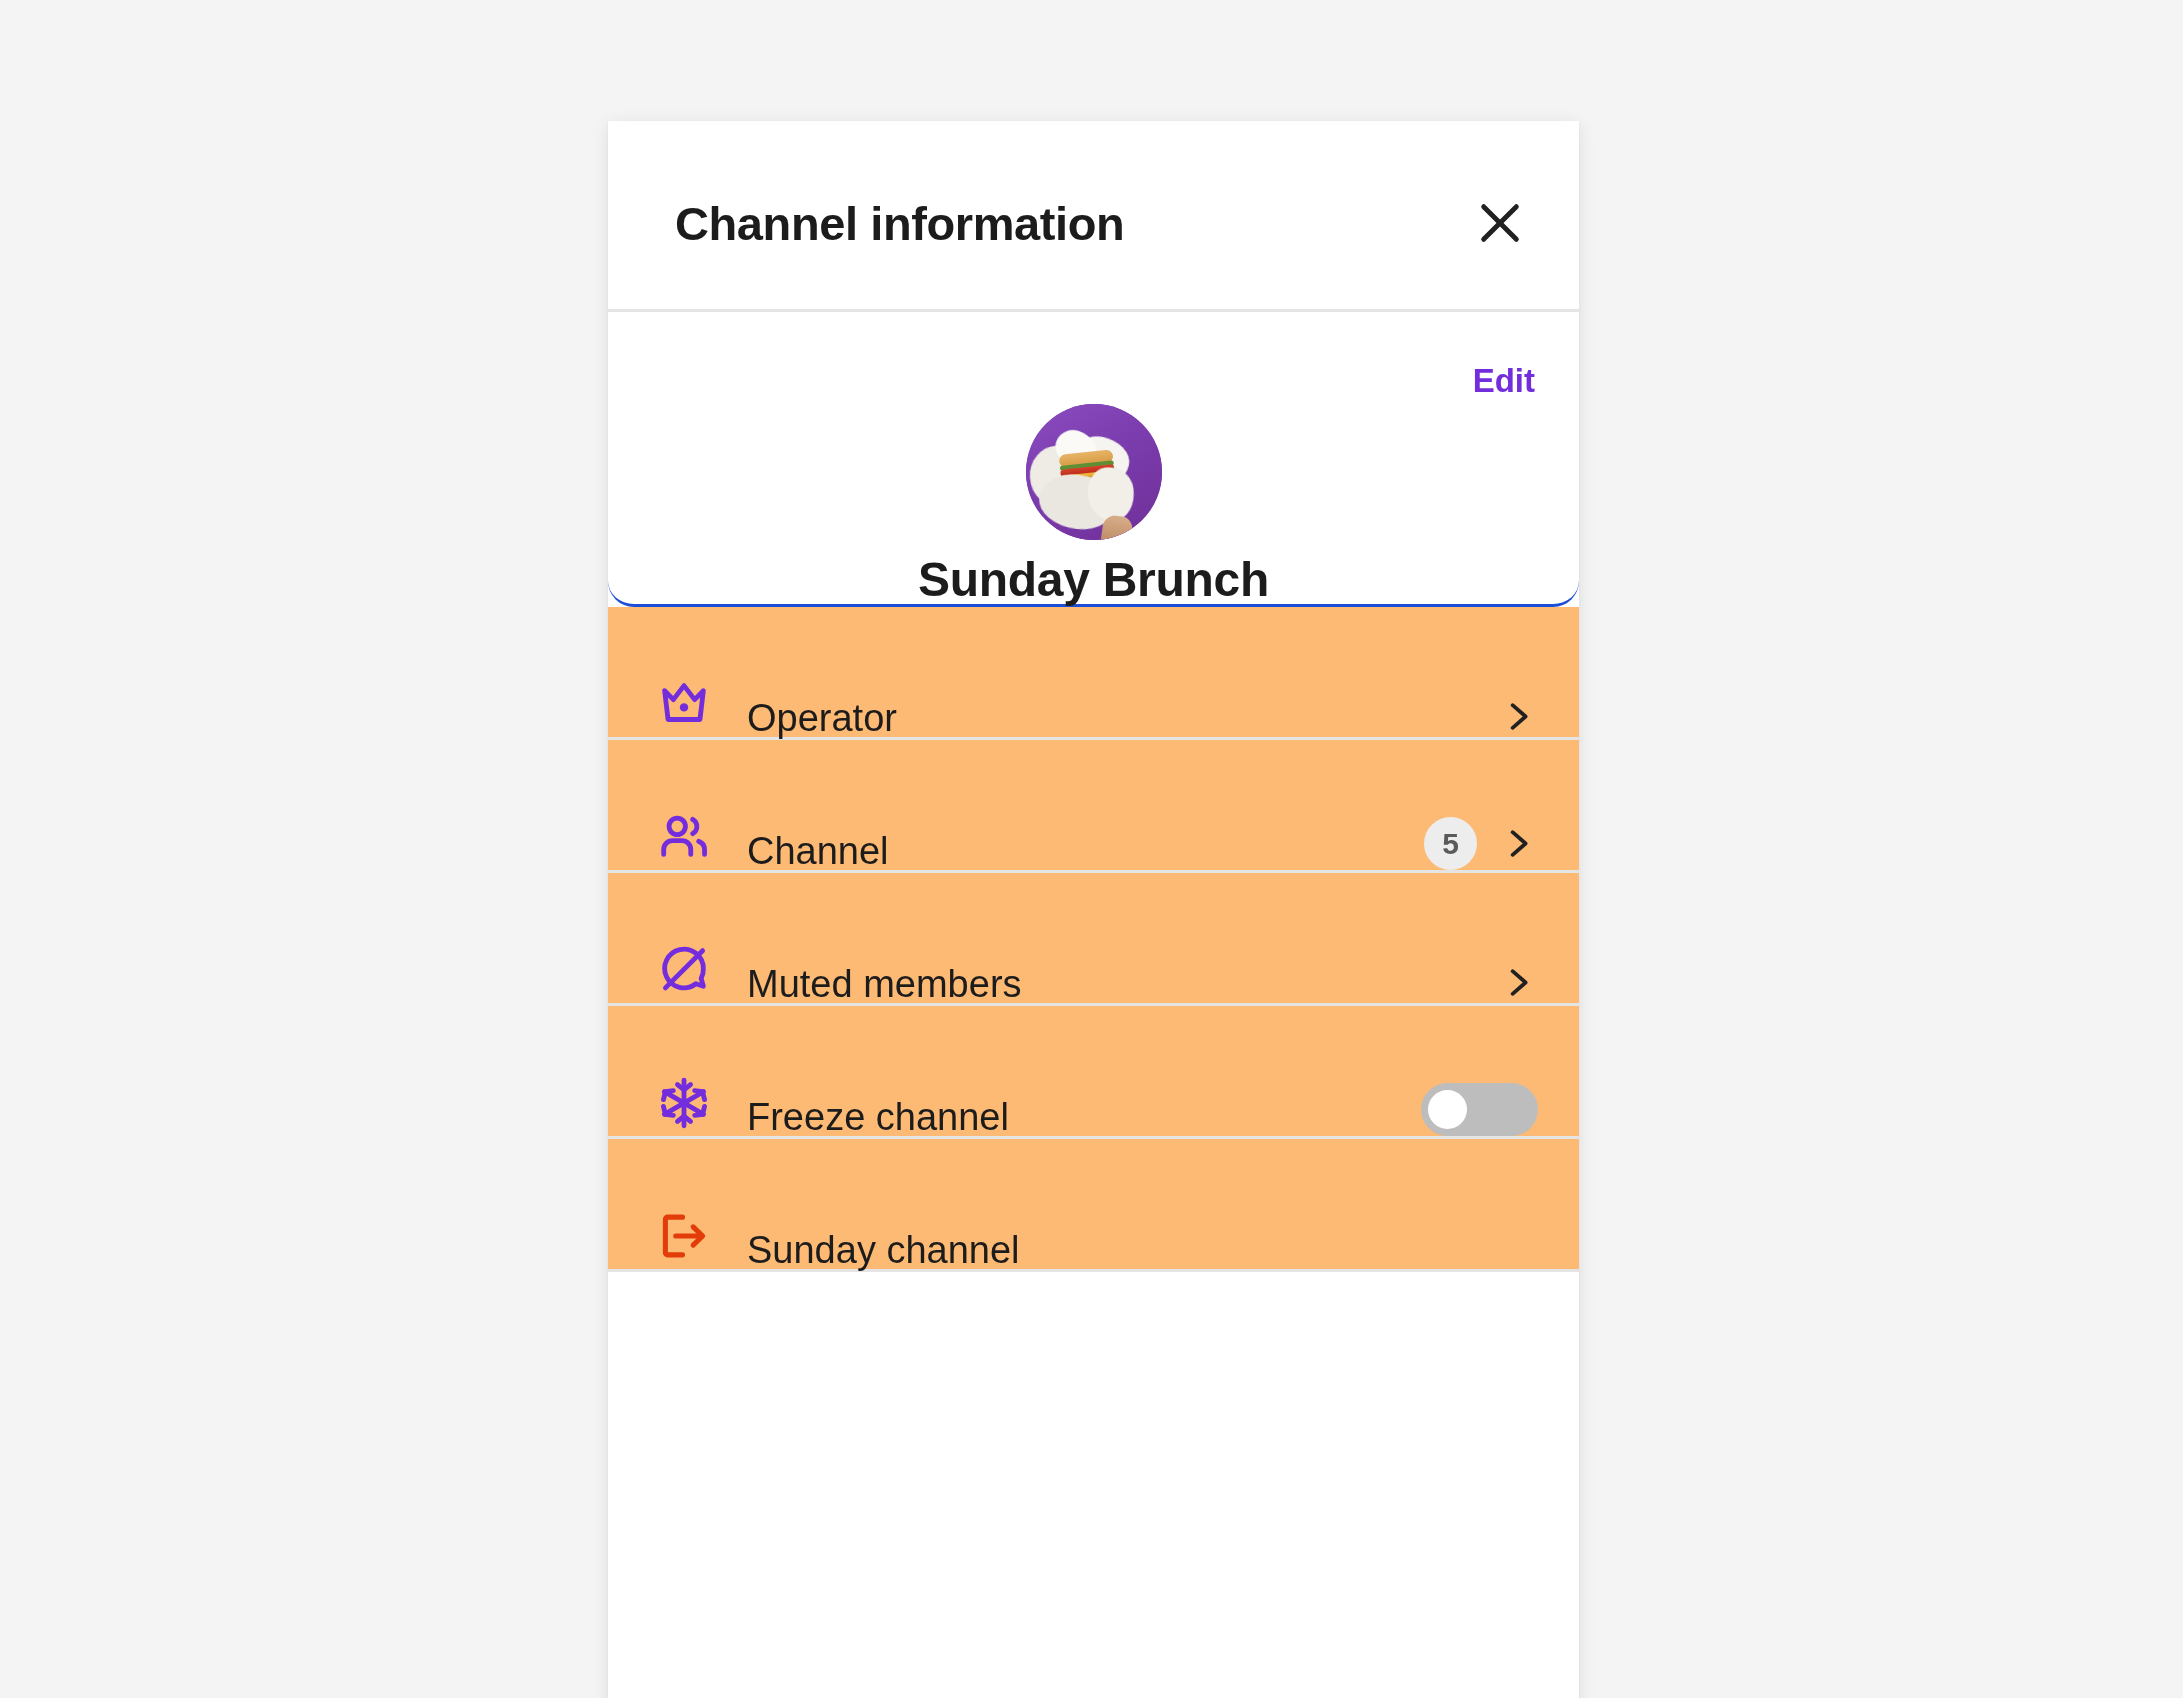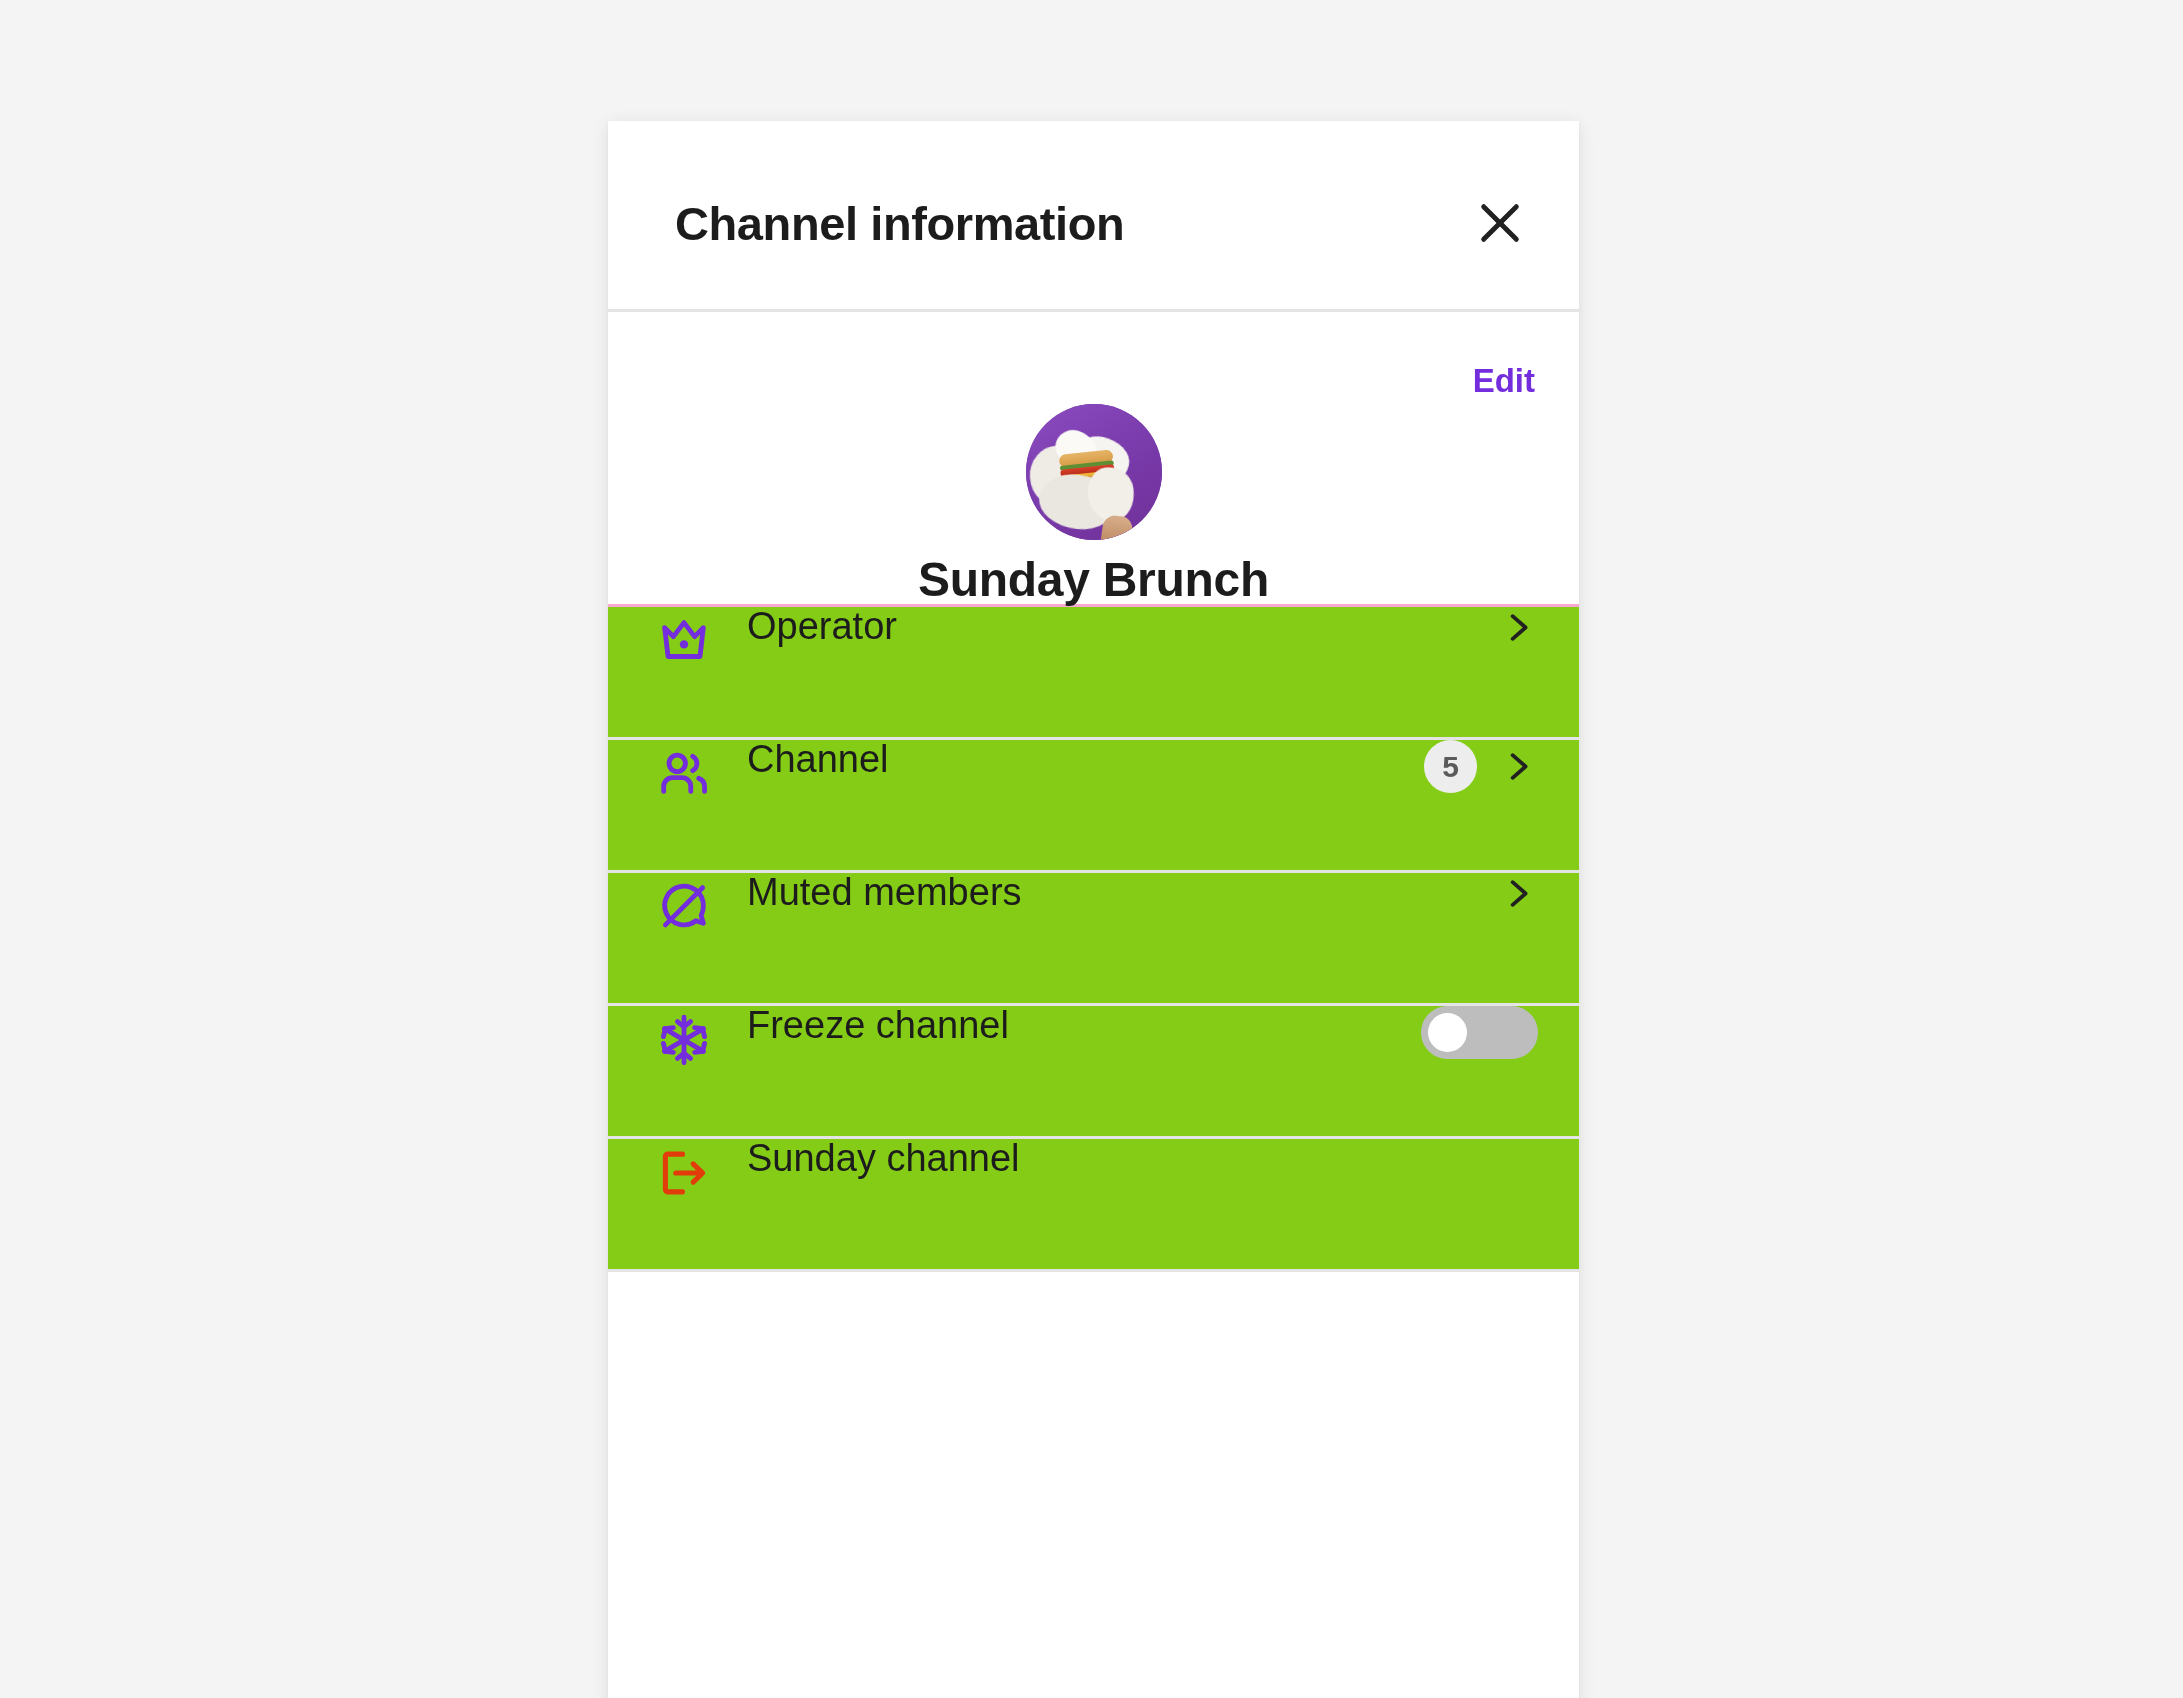--- a/index.html
+++ b/index.html
@@ -67,22 +67,23 @@
     justify-content: center;
     cursor: pointer;
   }
   .close-button svg { display:block; }
 
   
   .profile-section {
     position: relative;
     flex: 0 0 295px;
     height: 295px;
-    border-bottom: 3px solid #f9a8d4;
-    box-sizing: border-box;
+    border-bottom: 3px solid #1d4ed8;
+    box-sizing: border-box;
+    border-radius: 26px;
   }
   .edit-link {
     position: absolute;
     right: 44px;
     top: 52px;
     font-size: 33px;
     font-weight: bold;
     color: #742ddd;
     cursor: pointer;
     line-height: 1;
@@ -166,23 +167,23 @@
   }
 
   
   .menu-row {
     position: relative;
     height: 133px;
     flex: 0 0 133px;
     border-bottom: 3px solid #e4e4e4;
     box-sizing: border-box;
     display: flex;
-    align-items: flex-start;
+    align-items: flex-end;
     cursor: pointer;
-    background: #84cc16;
+    background: #fdba74;
   }
   .row-icon {
     flex: 0 0 auto;
     width: 67px;
     height: 67px;
     margin-left: 42px;
     display: flex;
     align-items: center;
     justify-content: center;
   }

